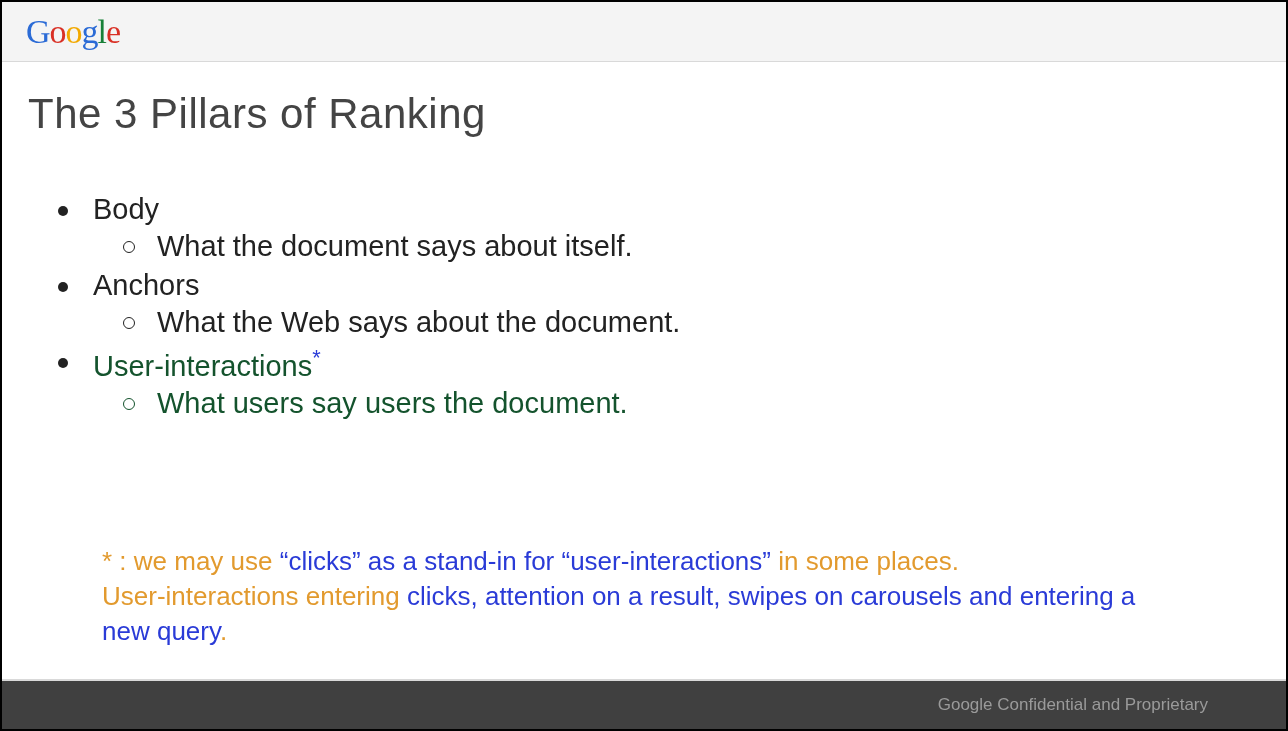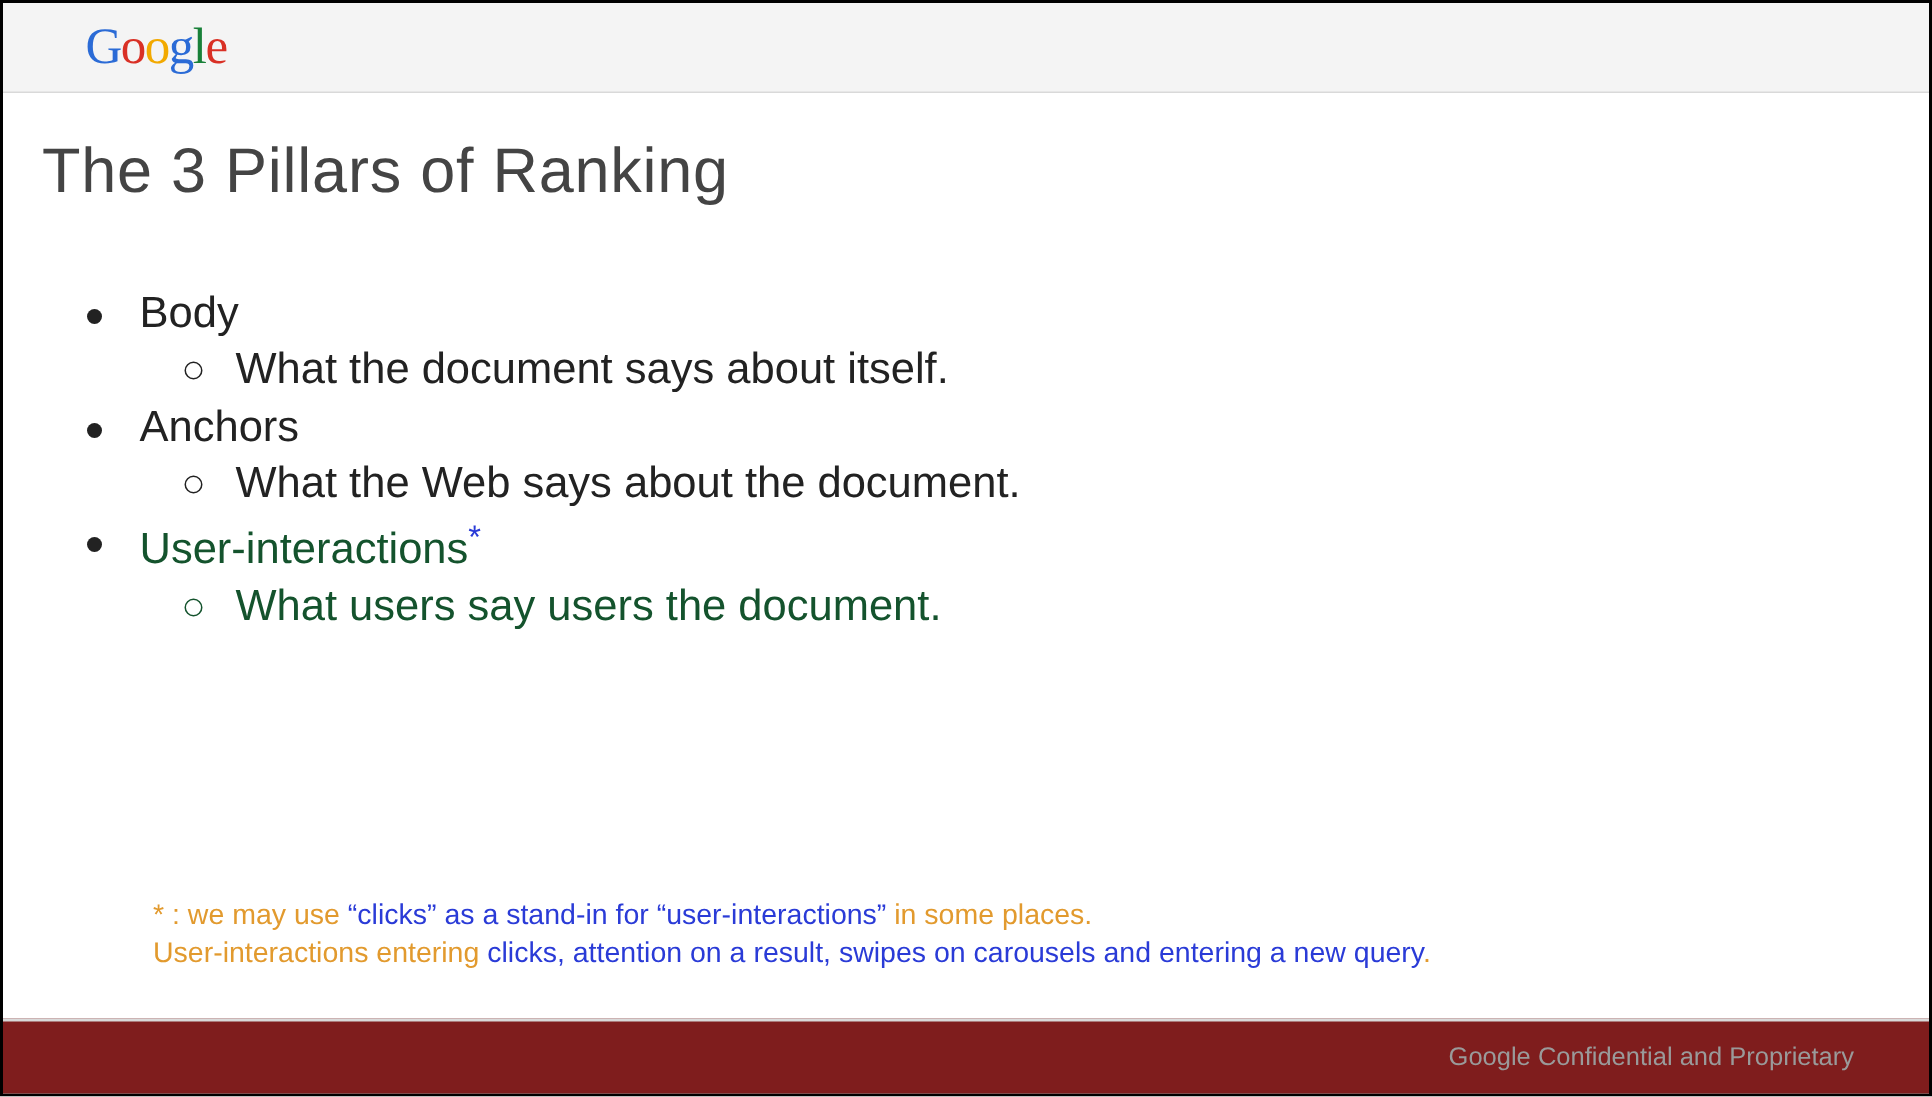--- a/index.html
+++ b/index.html
@@ -16,21 +16,21 @@
       display: flex;
       flex-direction: column;
       background: #fff;
     }
     .header-bar {
       height: 60px;
       background: #f4f4f4;
       border-bottom: 1px solid #d9d9d9;
       display: flex;
       align-items: center;
-      padding-left: 55px;
+      padding-left: 24px;
     }
     .logo {
       font-family: Georgia, "Times New Roman", serif;
       font-size: 34px;
       font-weight: 500;
       letter-spacing: -1px;
     }
     .logo .g1 { color: #2b6bd6; }
     .logo .o1 { color: #d93025; }
     .logo .o2 { color: #f2a900; }
@@ -102,34 +102,34 @@
       color: #2a3bd7;
       font-size: 0.75em;
       vertical-align: super;
     }
 
     .footnote {
       position: absolute;
       bottom: 30px;
       left: 100px;
       right: 120px;
-      font-size: 19px;
+      font-size: 26px;
       line-height: 1.35;
     }
     .footnote .o { color: #e29a2e; }
     .footnote .b { color: #2a3bd7; }
 
     .footer-bar {
       height: 50px;
-      background: #7f1d1d;
+      background: #404040;
       border-top: 2px solid #d9d9d9;
       display: flex;
       align-items: center;
       justify-content: flex-end;
-      padding-right: 50px;
+      padding-right: 78px;
       color: #9a9a9a;
       font-size: 17px;
     }
   </style>
 </head>
 <body>
 
 <div class="frame">
 
   <div class="header-bar">

